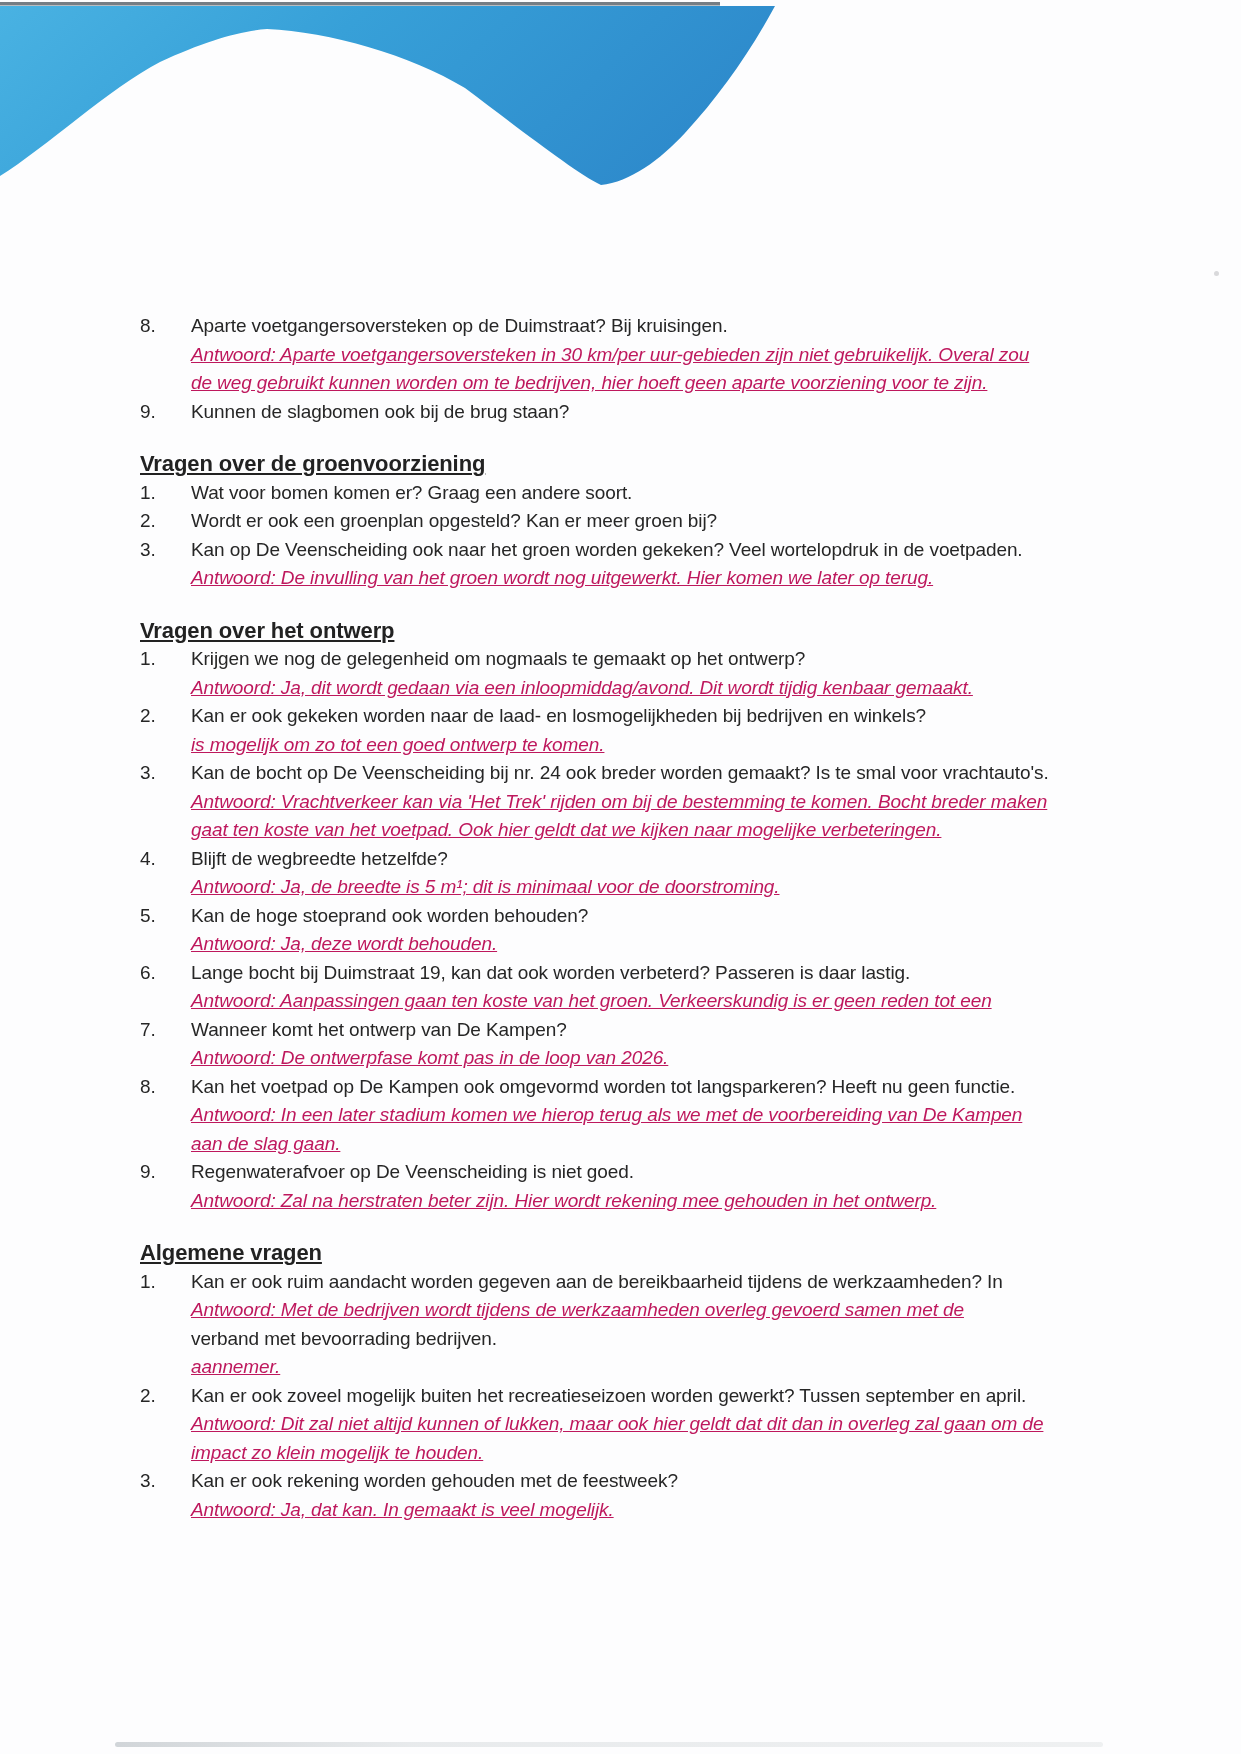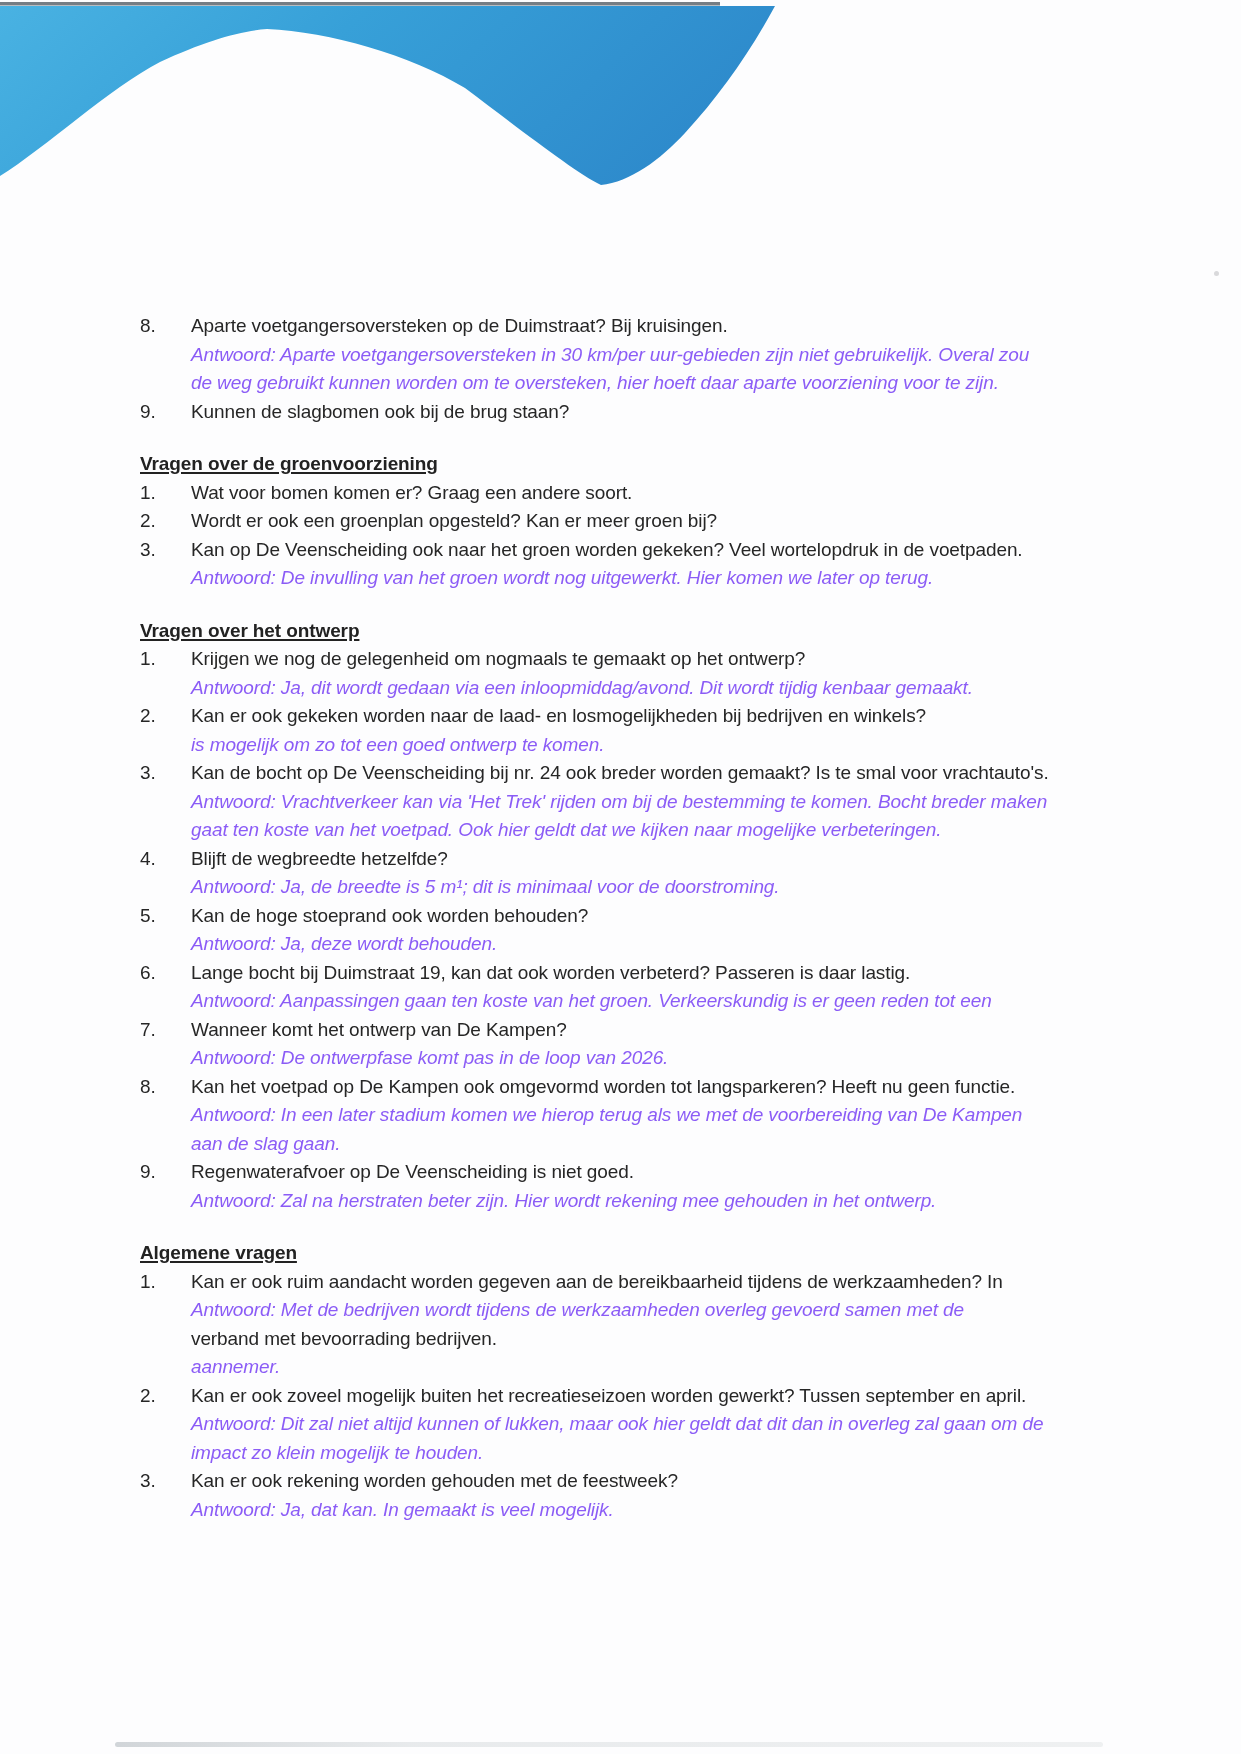--- a/index.html
+++ b/index.html
@@ -13,23 +13,23 @@
   }
   .wave-svg{position:absolute;top:0;left:0;display:block;}
   .content{
     position:absolute;left:140px;top:312px;width:1001px;
     color:var(--body-text,#262626);
     font-size:19px;letter-spacing:-0.1px;
   }
   .line{height:28.5px;line-height:28.5px;white-space:pre;}
   .qa-item{display:grid;grid-template-columns:51px 1fr;}
   .num{height:28.5px;line-height:28.5px;}
-  .a{font-style:italic;color:#8b5cf6;}
+  .a{font-style:italic;color:#be185d;text-decoration:underline;}
   .section-heading{
-    margin:0;font-size:19px;font-weight:bold;
+    margin:0;font-size:22px;font-weight:bold;
     text-decoration:underline;text-decoration-thickness:2px;text-underline-offset:2px;
     height:28.5px;line-height:28.5px;color:#222;
   }
   .qa-section{margin-top:24px;}
   .bottom-artifact{
     position:absolute;left:115px;top:1742px;width:988px;height:5px;border-radius:3px;
     background:linear-gradient(to right,#c9ced2,#e4e7e9 30%,#eceeef);opacity:.85;
   }
   .speck{
     position:absolute;left:1214px;top:271px;width:5px;height:5px;border-radius:50%;
@@ -59,21 +59,21 @@
              C 110,88 45,148 0,176 Z" fill="url(#waveGrad)"></path>
   </svg>
 
   <main class="content">
     <section class="qa-intro">
         <div class="qa-item">
           <div class="num">8.</div>
           <div class="lines">
             <div class="line q">Aparte voetgangersoversteken op de Duimstraat? Bij kruisingen.</div>
             <div class="line a">Antwoord: Aparte voetgangersoversteken in 30 km/per uur-gebieden zijn niet gebruikelijk. Overal zou</div>
-            <div class="line a">de weg gebruikt kunnen worden om te oversteken, hier hoeft daar aparte voorziening voor te zijn.</div>
+            <div class="line a">de weg gebruikt kunnen worden om te bedrijven, hier hoeft geen aparte voorziening voor te zijn.</div>
           </div>
         </div>
         <div class="qa-item">
           <div class="num">9.</div>
           <div class="lines">
             <div class="line q">Kunnen de slagbomen ook bij de brug staan?</div>
           </div>
         </div>
       </section>
 

